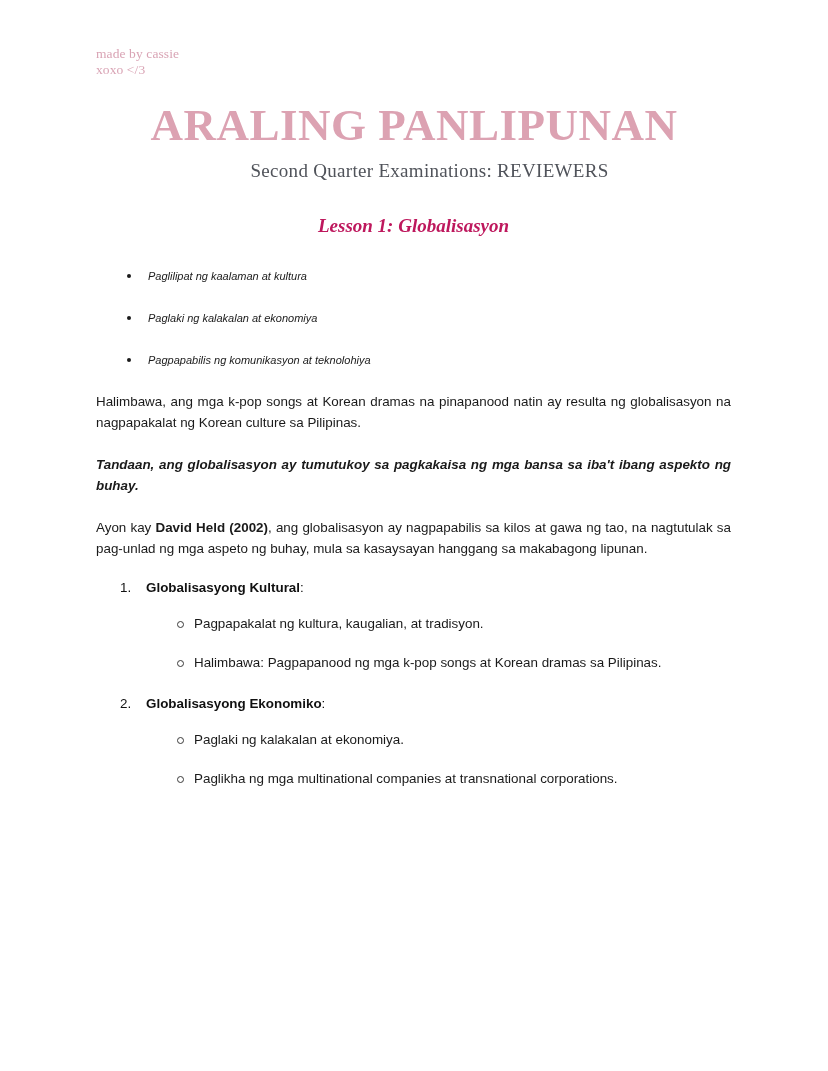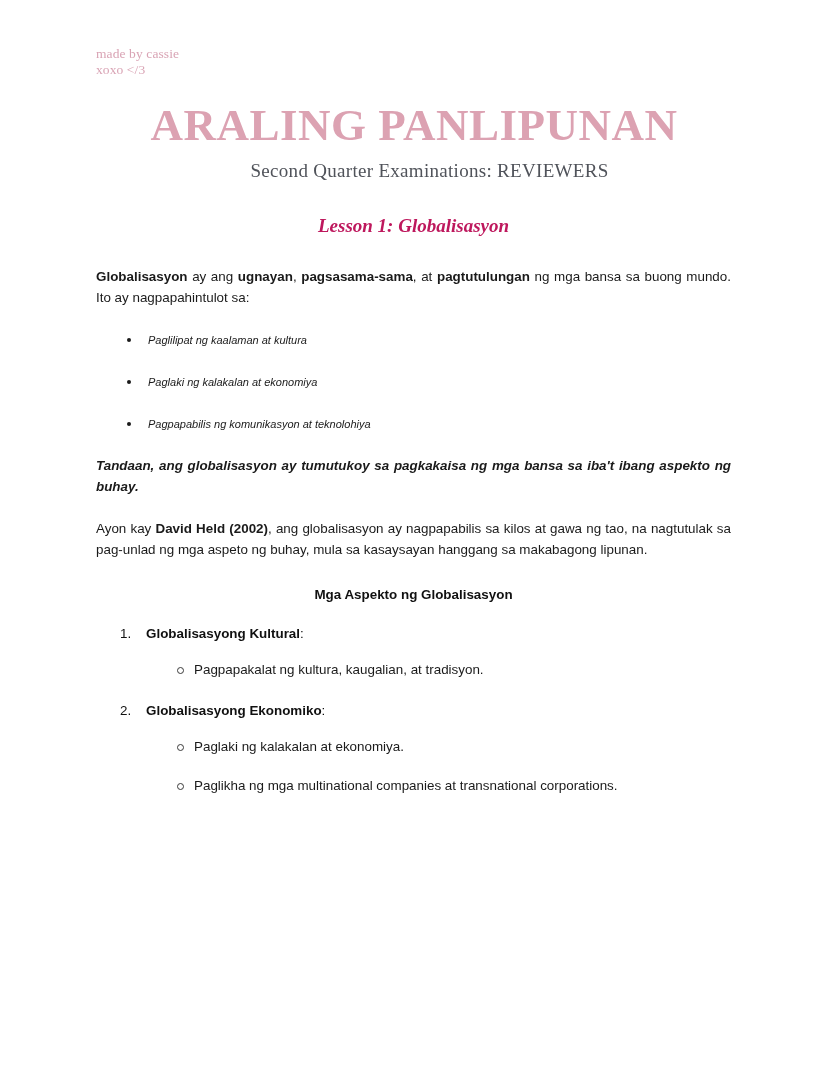--- a/index.html
+++ b/index.html
@@ -205,42 +205,42 @@
     <div>xoxo &lt;/3</div>
   </div>
 
   <div class="title">ARALING PANLIPUNAN</div>
   <div class="subtitle">Second Quarter Examinations: REVIEWERS</div>
 
   <div class="content">
 
     <div class="lesson-heading">Lesson 1: Globalisasyon</div>
 
-    <p class="body"><b>Globalisasyon</b><span> ay ang </span><b>ugnayan</b><span>, </span><b>pagsasama-sama</b><span>, at </span><b>pagtutulungan</b><span> ng mga bansa sa buong mundo. Ito ay nagpapahintulot sa:</span></p>
 
     <ul class="disc">
       <li>Paglilipat ng kaalaman at kultura</li>
       <li>Paglaki ng kalakalan at ekonomiya</li>
       <li>Pagpapabilis ng komunikasyon at teknolohiya</li>
     </ul>
 
+    <p class="body gap-before">Halimbawa, ang mga k-pop songs at Korean dramas na pinapanood natin ay resulta ng globalisasyon na nagpapakalat ng Korean culture sa Pilipinas.</p>
 
     <p class="body gap-before emphasis">Tandaan, ang globalisasyon ay tumutukoy sa pagkakaisa ng mga bansa sa iba't ibang aspekto ng buhay.</p>
 
     <p class="body gap-before"><span>Ayon kay </span><b>David Held (2002)</b><span>, ang globalisasyon ay nagpapabilis sa kilos at gawa ng tao, na nagtutulak sa pag-unlad ng mga aspeto ng buhay, mula sa kasaysayan hanggang sa makabagong lipunan.</span></p>
 
-    <p class="center-heading">Mga Aspekto ng Globalisasyon</p>
 
     <ol class="numbered">
 
       <li class="num-item">
         <span class="num-label">1.</span>
         <span class="num-text"><span>Globalisasyong Kultural</span><span class="plain">:</span></span>
         <ul class="circle">
           <li>Pagpapakalat ng kultura, kaugalian, at tradisyon.</li>
+          <li>Halimbawa: Pagpapanood ng mga k-pop songs at Korean dramas sa Pilipinas.</li>
         </ul>
       </li>
 
       <li class="num-item">
         <span class="num-label">2.</span>
         <span class="num-text"><span>Globalisasyong Ekonomiko</span><span class="plain">:</span></span>
         <ul class="circle">
           <li>Paglaki ng kalakalan at ekonomiya.</li>
           <li>Paglikha ng mga multinational companies at transnational corporations.</li>
         </ul>

